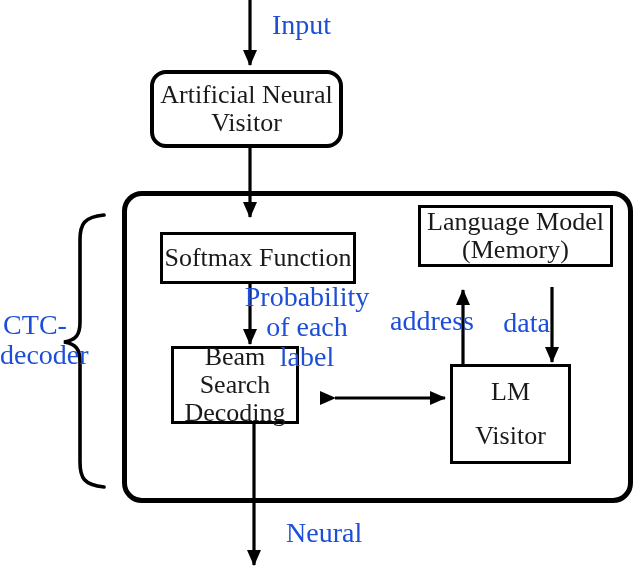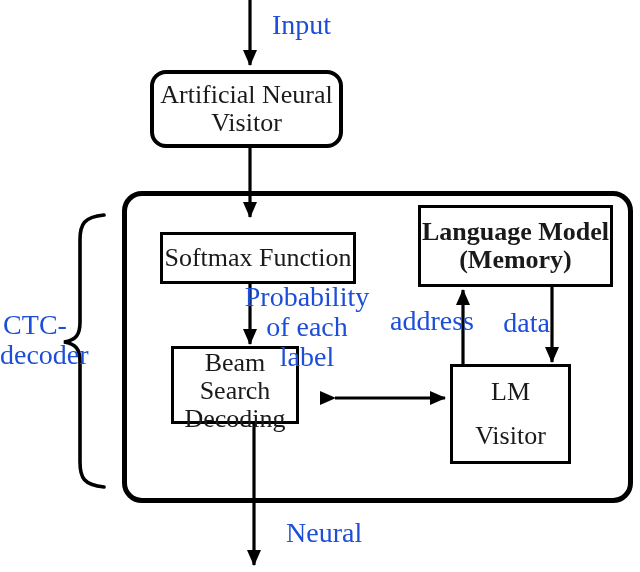--- a/index.html
+++ b/index.html
@@ -27,22 +27,22 @@
     left:150px;top:70px;width:193px;height:78px;
     border:4px solid #000000;border-radius:16px;
   }
   .container-box{
     position:absolute;box-sizing:border-box;
     left:122px;top:191px;width:511px;height:312px;
     border:5px solid #000000;border-radius:20px;
     background:transparent;
   }
   .softmax{left:160px;top:220px;width:196px;height:52px;margin-top:12px;}
-  .beam{left:171px;top:346px;width:128px;height:78px;justify-content:space-between;}
-  .lm{left:418px;top:205px;width:195px;height:82px;font-weight:bold;}
+  .beam{left:171px;top:346px;width:128px;height:78px;}
+  .lm{left:418px;top:205px;width:195px;height:62px;}
   .visitor{left:450px;top:364px;width:121px;height:100px;gap:16px;}
   .flabel{
     position:absolute;
     font-size:28px;line-height:30px;
     color:#1d4ed8;white-space:nowrap;
   }
   .lbl-input{left:272px;top:10px;}
   .lbl-probability{left:243px;top:282px;width:128px;text-align:center;white-space:normal;}
   .lbl-address{left:390px;top:306px;width:72px;text-align:right;}
   .lbl-data{left:503px;top:308px;width:47px;text-align:right;}

